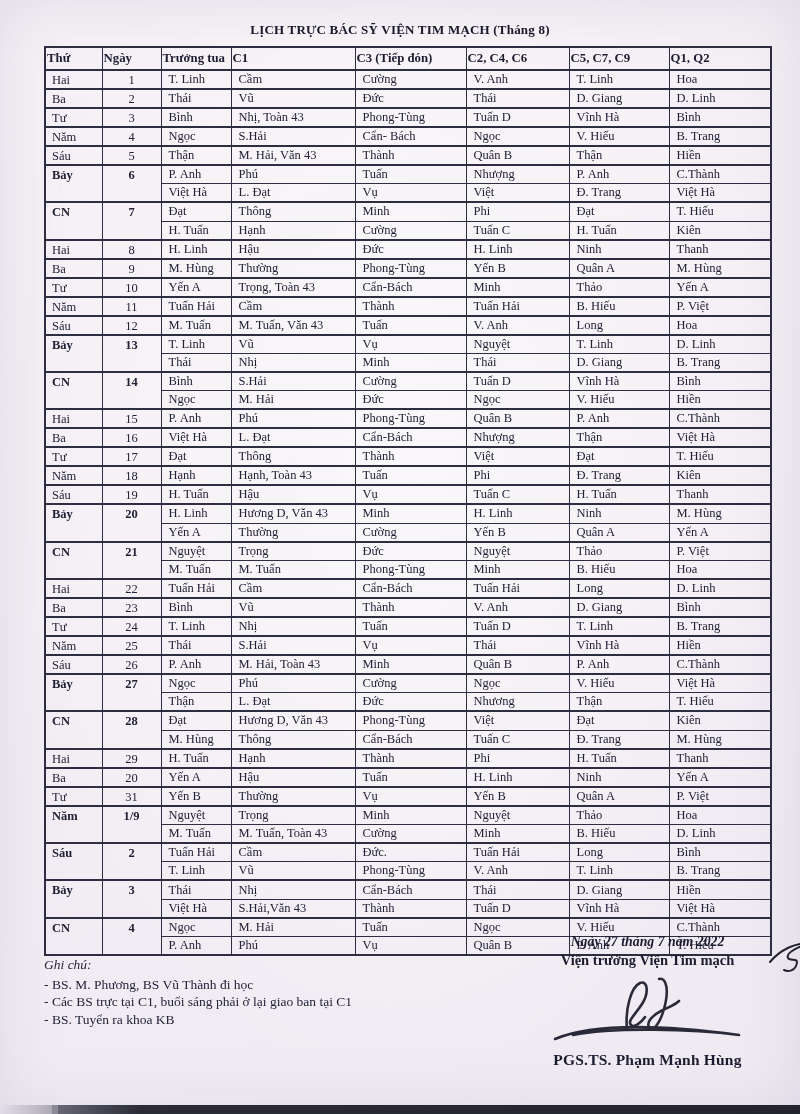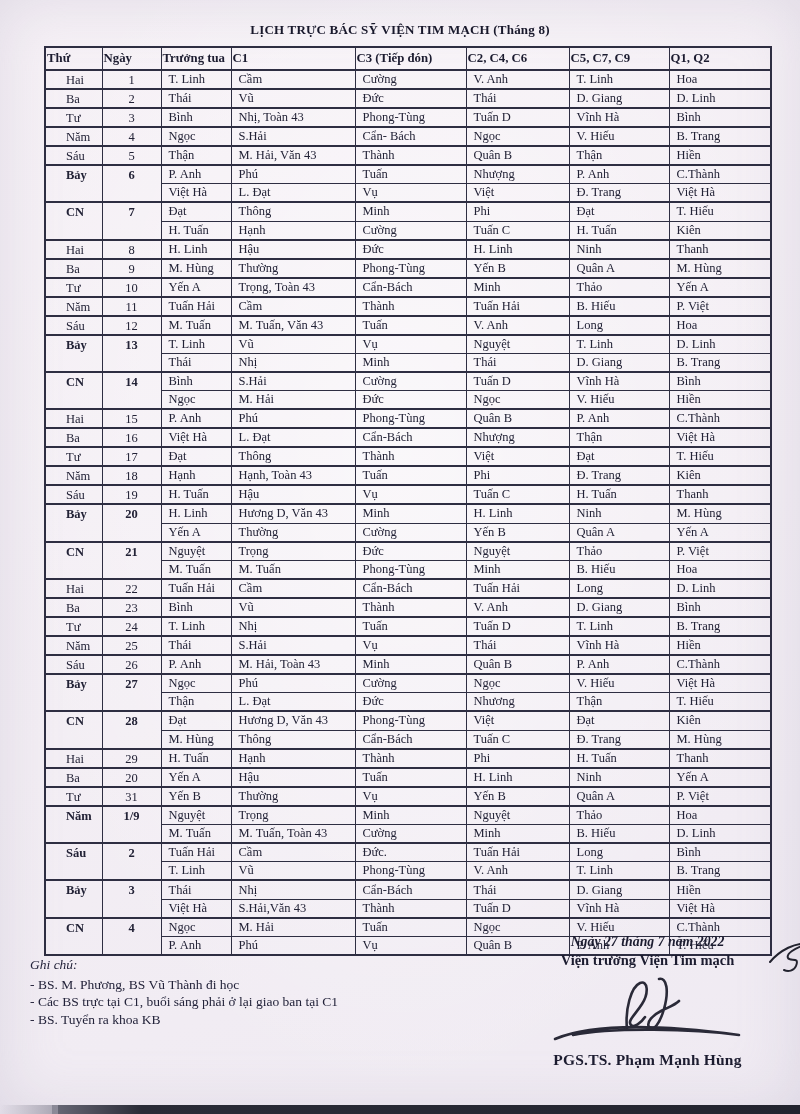--- a/index.html
+++ b/index.html
@@ -37,25 +37,25 @@
     white-space:nowrap;overflow:hidden;
     padding:0 2px 0 7px;
   }
   .schedule-table thead tr{height:23px;}
   .schedule-table tbody tr{height:18.68px;}
   .schedule-table th{
     text-align:left;font-weight:bold;font-size:12.8px;padding:0 1px;
     color:#1c1c30;
   }
   tr.group-start td{border-top:2px solid var(--border);}
-  td.c-thu{vertical-align:top;padding-top:2px;padding-left:20px;margin-top:25px;}
+  td.c-thu{vertical-align:top;padding-top:2px;padding-left:6px;margin-top:25px;}
   td.c-ngay{vertical-align:top;padding-top:2px;text-align:center;padding-left:2px;}
   td.bold{font-weight:bold;}
   .notes{
-    position:absolute;left:30px;top:956px;width:430px;
+    position:absolute;left:44px;top:956px;width:430px;
     font-size:13.5px;color:#23233a;line-height:17.5px;
   }
   .notes-label{font-style:italic;margin-bottom:2px;}
   .note-item::before{content:"-  ";}
   .signature{
     position:absolute;left:505px;top:934px;width:285px;text-align:center;
     color:#1c1c30;
   }
   .sig-date{font-weight:bold;font-style:italic;font-size:13.8px;}
   .sig-role{font-weight:bold;font-size:14.5px;margin-top:2px;position:relative;font-family:Liberation Serif, serif;}

